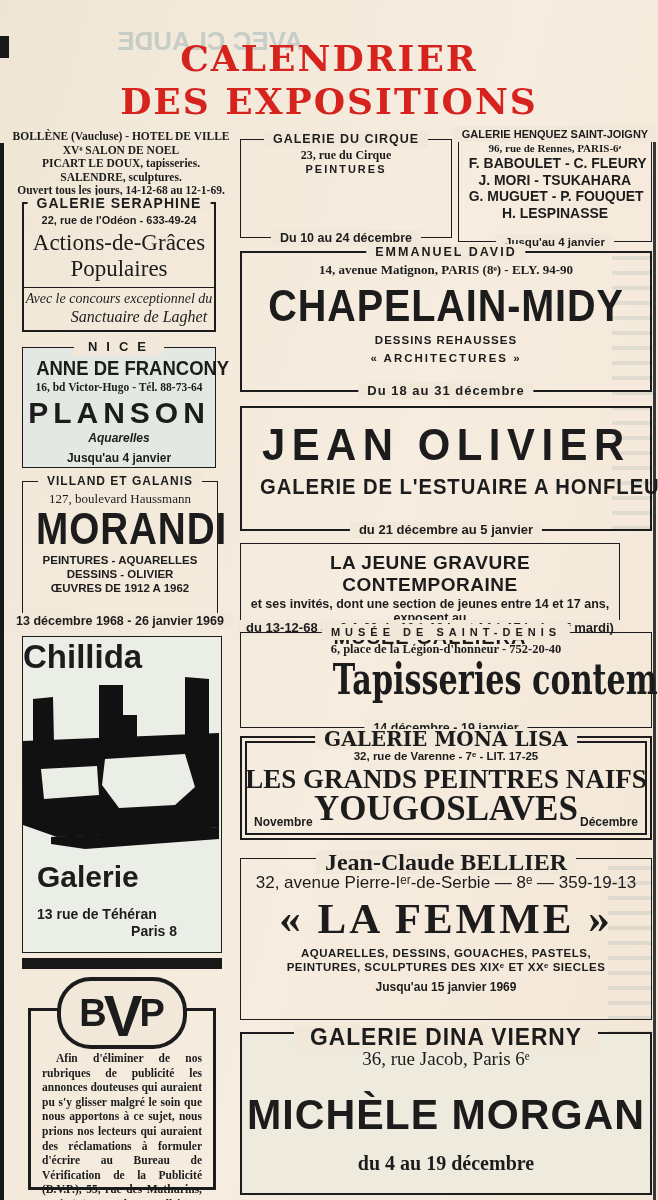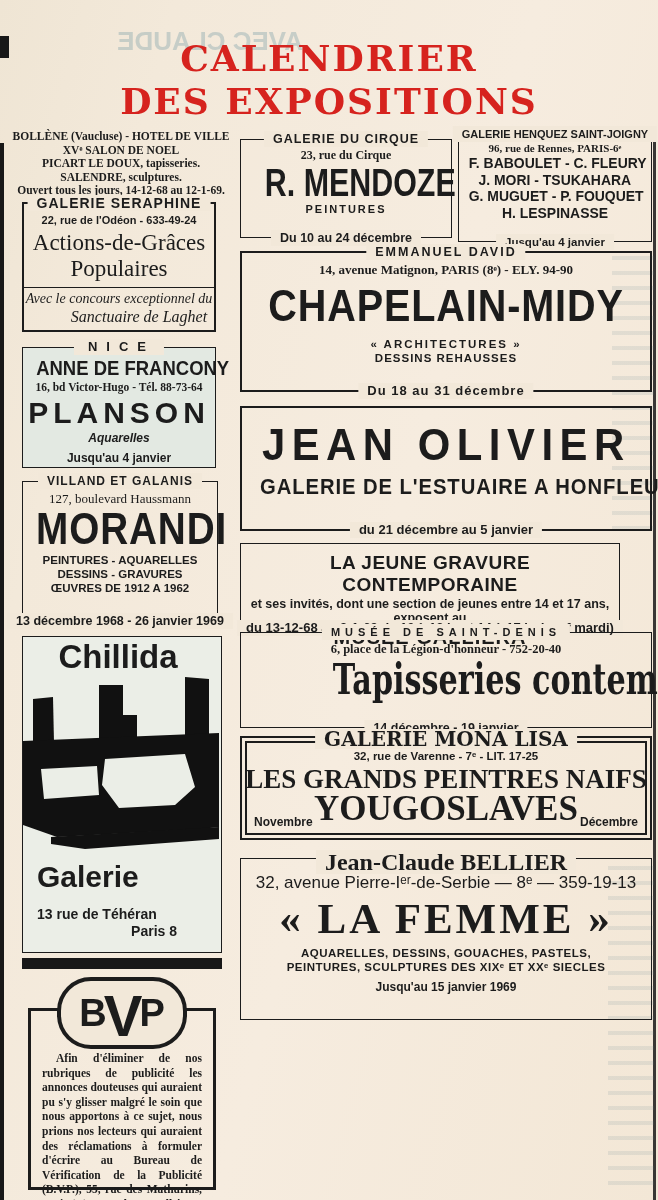--- a/index.html
+++ b/index.html
@@ -92,27 +92,27 @@
     <div class="sans" style="font-weight:900;font-size:30px;letter-spacing:5px;margin-top:3px;">PLANSON</div>
     <div class="sans" style="font-weight:bold;font-style:italic;font-size:12px;margin-top:1px;">Aquarelles</div>
     <div class="sans" style="font-weight:bold;font-size:12px;margin-top:6px;">Jusqu'au 4 janvier</div>
   </div>
 
   <div class="box thin" style="left:22px;top:481px;width:196px;height:140px;">
     <div class="lbl top sans" style="font-weight:900;font-size:12px;letter-spacing:1px;">VILLAND ET GALANIS</div>
     <div class="serif" style="margin-top:9px;font-size:13px;">127, boulevard Haussmann</div>
     <div class="sans nowrap" style="font-weight:900;font-size:44px;line-height:44px;"><span class="cond" style="transform:scaleX(.88);letter-spacing:1px;">MORANDI</span></div>
     <div class="sans" style="font-weight:900;font-size:11.5px;line-height:14px;margin-top:2px;">PEINTURES - AQUARELLES</div>
-    <div class="sans" style="font-weight:900;font-size:11.5px;line-height:14px;">DESSINS - GRAVURES</div>
+    <div class="sans" style="font-weight:900;font-size:11.5px;line-height:14px;">DESSINS - OLIVIER</div>
     <div class="sans" style="font-weight:900;font-size:11.5px;line-height:14px;">ŒUVRES DE 1912 A 1962</div>
     <div class="lbl bot sans" style="font-weight:900;font-size:12.5px;">13 décembre 1968 - 26 janvier 1969</div>
   </div>
 
   <div class="box thin" style="left:22px;top:636px;width:200px;height:317px;background:#ebeee7;text-align:left;">
-    <div class="sans" style="text-align:center;padding:2px 8px 0 0;font-weight:900;font-size:33px;line-height:36px;">Chillida</div>
+    <div class="sans" style="text-align:left;padding:2px 8px 0 0;font-weight:900;font-size:33px;line-height:36px;">Chillida</div>
     <svg width="196" height="178" viewBox="0 0 196 178" style="display:block;margin-top:2px;">
       <g fill="#111">
         <polygon points="10,22 30,20 31,66 10,68"></polygon>
         <polygon points="76,8 100,8 100,38 114,38 114,66 76,66"></polygon>
         <polygon points="162,0 186,2 186,58 162,58"></polygon>
         <path fill-rule="evenodd" d="M0,64 L196,56 L196,150 L178,152 L34,160 L0,148 Z
           M18,92 L74,89 L76,118 L21,122 Z
           M82,82 L162,77 L172,110 L152,128 L96,131 L79,108 Z"></path>
         <polygon points="28,160 196,150 196,162 62,172 28,167"></polygon>
       </g>
@@ -129,41 +129,40 @@
       <span class="b">B</span>
         <span class="v">V</span>
         <span class="p">P</span>
     </div>
     <div class="serif" style="padding:40px 11px 8px;font-weight:bold;font-size:11.5px;line-height:14.6px;text-align:justify;text-indent:14px;">Afin d'éliminer de nos rubriques de publicité les annonces douteuses qui auraient pu s'y glisser malgré le soin que nous apportons à ce sujet, nous prions nos lecteurs qui auraient des réclamations à formuler d'écrire au Bureau de Vérification de la Publicité (B.V.P.), 55, rue des Mathurins, Paris (8ᵉ), auquel nous adhérons comme membre actif.</div>
   </div>
 
   <div class="box thin" style="left:240px;top:139px;width:212px;height:99px;">
     <div class="lbl top sans" style="font-weight:900;font-size:12.5px;letter-spacing:1px;">GALERIE DU CIRQUE</div>
     <div class="serif" style="margin-top:8px;font-weight:bold;font-size:12px;">23, rue du Cirque</div>
-    <div class="sans nowrap" style="font-weight:900;font-size:38px;line-height:40px;"><span class="cond" style="transform:scaleX(.8);">R. MENDOZE</span></div>
     <div class="sans" style="font-weight:900;font-size:11px;letter-spacing:2px;">PEINTURES</div>
     <div class="lbl bot sans" style="font-weight:900;font-size:12.5px;">Du 10 au 24 décembre</div>
   </div>
 
   <div class="box thin" style="left:458px;top:134px;width:194px;height:108px;">
     <div class="lbl top sans nowrap" style="font-weight:900;font-size:11px;">GALERIE HENQUEZ SAINT-JOIGNY</div>
     <div class="serif nowrap" style="margin-top:7px;font-weight:bold;font-size:11px;">96, rue de Rennes, PARIS-6ᵉ</div>
     <div class="sans nowrap" style="font-weight:900;font-size:15.5px;line-height:16.5px;margin-top:1px;"><span class="cond" style="transform:scaleX(.9);">F. BABOULET - C. FLEURY</span></div>
     <div class="sans nowrap" style="font-weight:900;font-size:15.5px;line-height:16.5px;"><span class="cond" style="transform:scaleX(.9);">J. MORI - TSUKAHARA</span></div>
     <div class="sans nowrap" style="font-weight:900;font-size:15.5px;line-height:16.5px;"><span class="cond" style="transform:scaleX(.9);">G. MUGUET - P. FOUQUET</span></div>
     <div class="sans nowrap" style="font-weight:900;font-size:15.5px;line-height:16.5px;"><span class="cond" style="transform:scaleX(.9);">H. LESPINASSE</span></div>
     <div class="lbl bot sans" style="font-weight:900;font-size:11.5px;">Jusqu'au 4 janvier</div>
   </div>
 
   <div class="box" style="left:240px;top:251px;width:412px;height:141px;">
     <div class="lbl top sans" style="font-weight:900;font-size:12.5px;letter-spacing:2px;">EMMANUEL DAVID</div>
     <div class="serif" style="margin-top:9px;font-weight:bold;font-size:13px;">14, avenue Matignon, PARIS (8ᵉ) - ELY. 94-90</div>
     <div class="sans nowrap" style="font-weight:900;font-size:45px;line-height:52px;margin-top:2px;"><span class="cond" style="transform:scaleX(.88);letter-spacing:1px;">CHAPELAIN-MIDY</span></div>
+    <div class="sans" style="font-weight:900;font-size:11.5px;letter-spacing:1px;margin-top:2px;">DESSINS REHAUSSES</div>
     <div class="sans" style="font-weight:900;font-size:11.5px;letter-spacing:2px;margin-top:6px;">« ARCHITECTURES »</div>
-    <div class="sans" style="font-weight:900;font-size:11.5px;letter-spacing:1px;margin-top:2px;">DESSINS REHAUSSES</div>
     <div class="lbl bot sans" style="font-weight:900;font-size:13px;letter-spacing:1px;">Du 18 au 31 décembre</div>
   </div>
 
   <div class="box thick" style="left:240px;top:406px;width:412px;height:125px;">
     <div class="sans nowrap" style="font-weight:900;font-size:45px;line-height:50px;margin-top:12px;"><span class="cond" style="transform:scaleX(.93);letter-spacing:7px;">JEAN OLIVIER</span></div>
     <div class="sans nowrap" style="font-weight:600;font-size:22px;margin-top:4px;"><span class="cond" style="transform:scaleX(.92);letter-spacing:1px;">GALERIE DE L'ESTUAIRE A HONFLEUR</span></div>
     <div class="lbl bot sans" style="font-weight:900;font-size:13px;">du 21 décembre au 5 janvier</div>
   </div>
 
   <div class="box thin" style="left:240px;top:543px;width:380px;height:85px;">
@@ -192,14 +191,20 @@
 
   <div class="box thin" style="left:240px;top:858px;width:412px;height:162px;">
     <div class="lbl top serif" style="font-weight:bold;font-size:24px;line-height:24px;">Jean-Claude  BELLIER</div>
     <div class="sans" style="margin-top:14px;font-size:17px;">32, avenue Pierre-Iᵉʳ-de-Serbie — 8ᵉ — 359-19-13</div>
     <div class="serif" style="font-weight:bold;font-size:43px;line-height:48px;letter-spacing:3px;margin-top:2px;">« LA FEMME »</div>
     <div class="sans" style="font-weight:900;font-size:11.5px;letter-spacing:.5px;margin-top:4px;">AQUARELLES, DESSINS, GOUACHES, PASTELS,</div>
     <div class="sans" style="font-weight:900;font-size:11.5px;letter-spacing:.5px;margin-top:2px;">PEINTURES, SCULPTURES DES XIXᵉ ET XXᵉ SIECLES</div>
     <div class="sans" style="font-weight:900;font-size:12px;margin-top:7px;">Jusqu'au 15 janvier 1969</div>
   </div>
 
+  <div class="box" style="left:240px;top:1032px;width:412px;height:163px;background:#eeebde;">
+    <div class="lbl top sans nowrap" style="font-weight:900;font-size:24px;line-height:24px;"><span class="cond" style="transform:scaleX(.95);letter-spacing:1px;">GALERIE DINA VIERNY</span></div>
+    <div class="serif" style="margin-top:14px;font-size:19px;">36, rue Jacob, Paris 6ᵉ</div>
+    <div class="sans nowrap" style="font-weight:900;font-size:42px;line-height:46px;margin-top:22px;"><span class="cond" style="transform:scaleX(.98);letter-spacing:1px;">MICHÈLE MORGAN</span></div>
+    <div class="serif" style="font-weight:bold;font-size:20px;margin-top:14px;">du 4 au 19 décembre</div>
+  </div>
 
 </div>
 
 </body></html>

